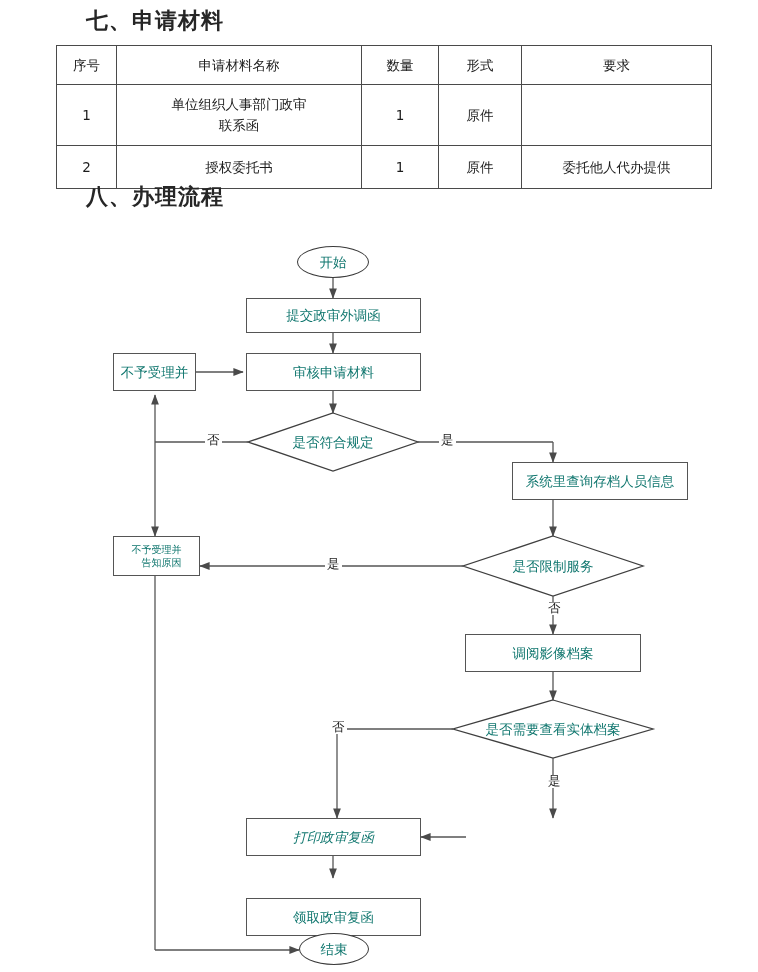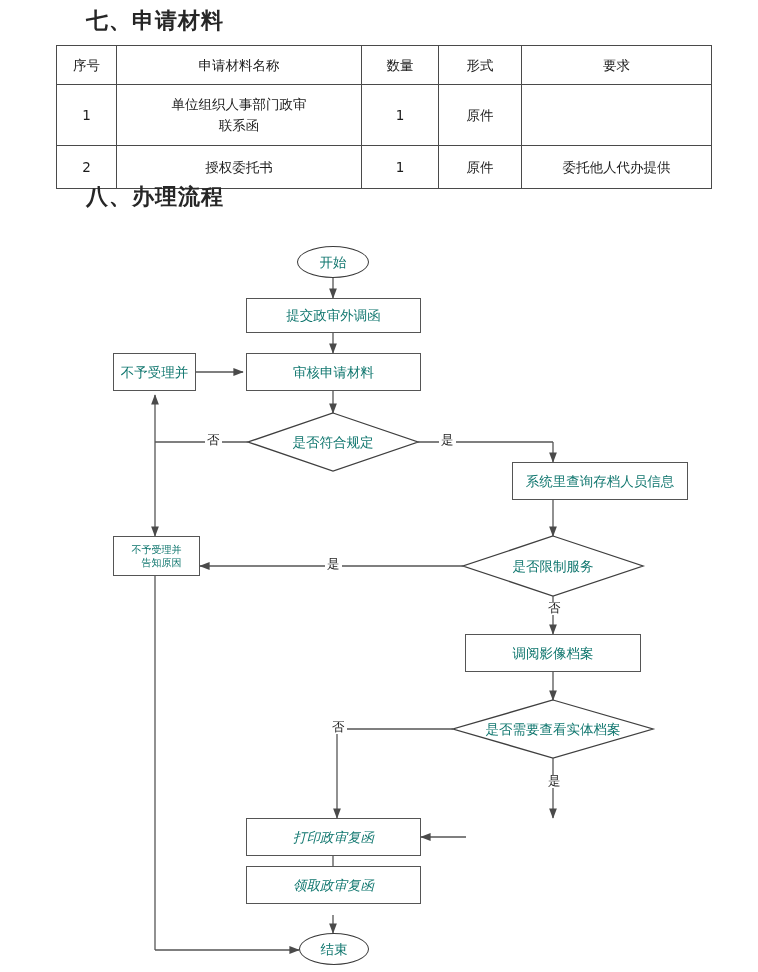--- a/index.html
+++ b/index.html
@@ -232,21 +232,21 @@
     <div class="node box" style="left:113px; top:326px; width:87px; height:40px; font-size:10px;">不予受理并
 告知原因</div>
 
     <div class="node diamond" style="left:453px; top:490px; width:200px; height:58px;">是否需要查看实体档案</div>
 
     <div class="node box" style="left:465px; top:424px; width:176px; height:38px;">调阅影像档案</div>
 
 
     <div class="node box" style="left:246px; top:608px; width:175px; height:38px;font-style:italic;">打印政审复函</div>
 
-    <div class="node box" style="left:246px; top:656px; width:175px; height:38px;font-style:italic;">领取政审复函</div>
+    <div class="node box" style="left:246px; top:688px; width:175px; height:38px;">领取政审复函</div>
 
     <div class="node terminal" style="left:299px; top:723px; width:70px; height:32px;">结束</div>
 
     <div class="edge-label" style="left:205px; top:224px;">否</div>
 
     <div class="edge-label" style="left:439px; top:224px;">是</div>
 
     <div class="edge-label" style="left:325px; top:348px;">是</div>
 
     <div class="edge-label" style="left:546px; top:392px;">否</div>

